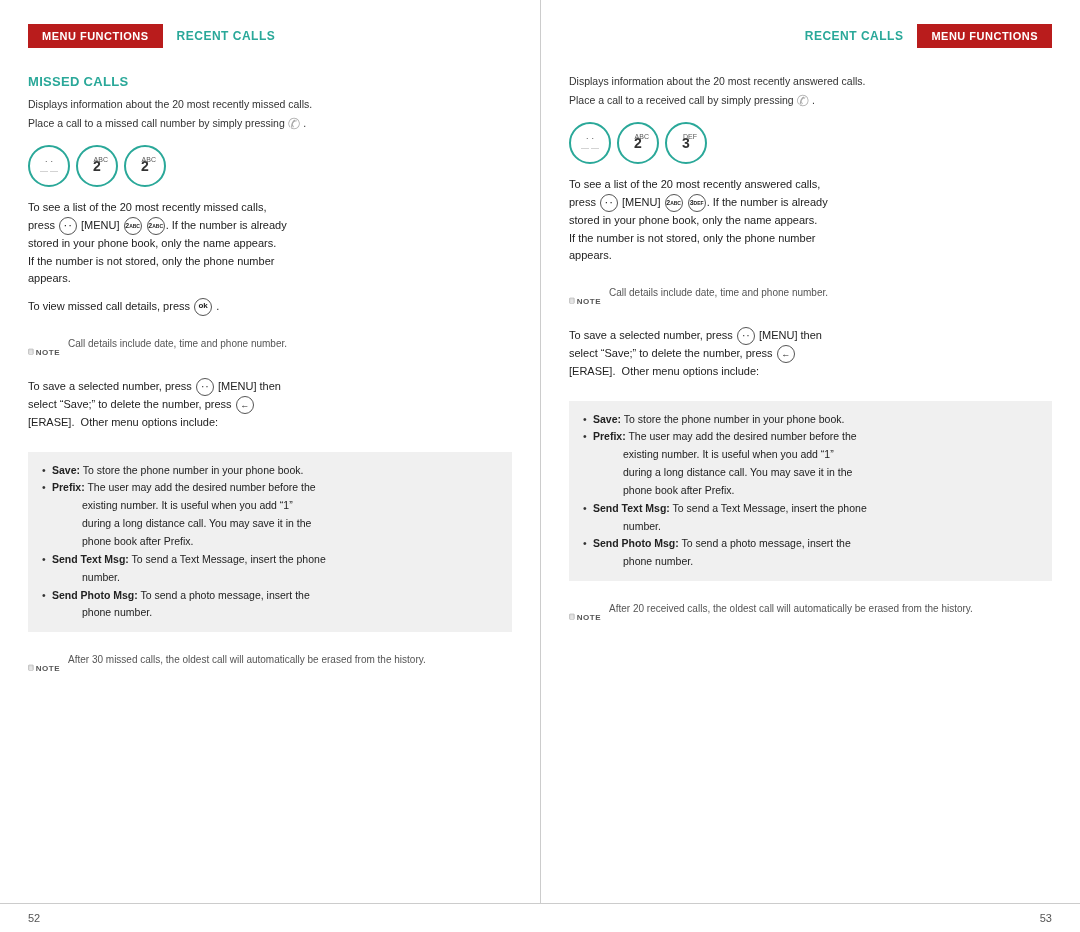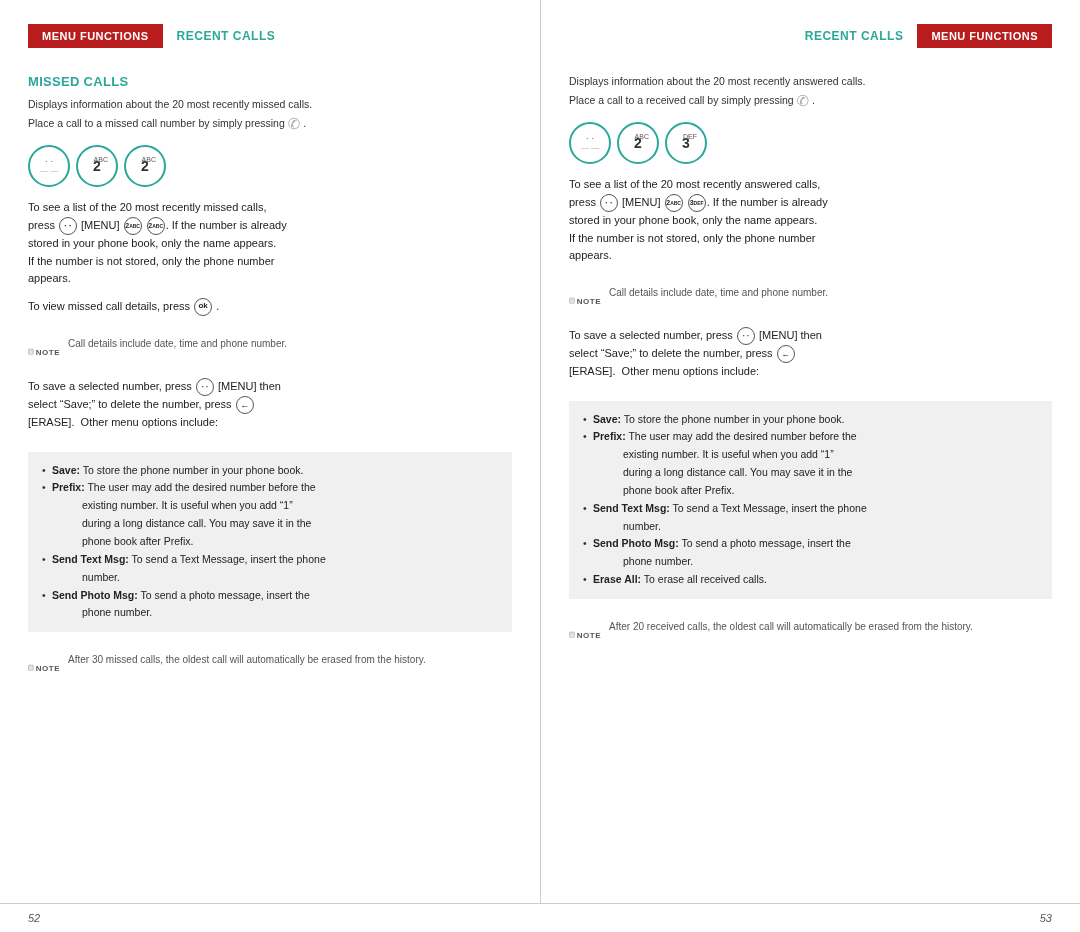--- a/index.html
+++ b/index.html
@@ -193,21 +193,20 @@
     }
 
     
     .footer {
       display: flex;
       justify-content: space-between;
       padding: 8px 28px;
       border-top: 1px solid #ccc;
       font-size: 11px;
       color: #555;
-      font-style: italic;
     }
 
     
     .book-icon {
       width: 24px;
       height: 22px;
     }
   </style>
 </head>
 <body>
@@ -391,21 +390,20 @@
           <span class="indent">existing number. It is useful when you add “1”</span>
           <span class="indent">during a long distance call. You may save it in the</span>
           <span class="indent">phone book after Prefix.</span>
         </li>
         <li><b>Send Text Msg:</b> To send a Text Message, insert the phone
           <span class="indent">number.</span>
         </li>
         <li><b>Send Photo Msg:</b> To send a photo message, insert the
           <span class="indent">phone number.</span>
         </li>
-        <li><b>Erase All:</b> To erase all received calls.</li>
       </ul>
     </div>
 
     <div class="note-box">
       <div class="note-icon">
         <svg class="book-icon" viewBox="0 0 24 22" fill="none" xmlns="http://www.w3.org/2000/svg">
           <rect x="2" y="2" width="14" height="16" rx="1" stroke="#888" stroke-width="1.5" fill="none"></rect>
           <line x1="2" y1="5" x2="16" y2="5" stroke="#888" stroke-width="1"></line>
           <line x1="2" y1="8" x2="16" y2="8" stroke="#888" stroke-width="0.7"></line>
           <line x1="2" y1="11" x2="16" y2="11" stroke="#888" stroke-width="0.7"></line>

